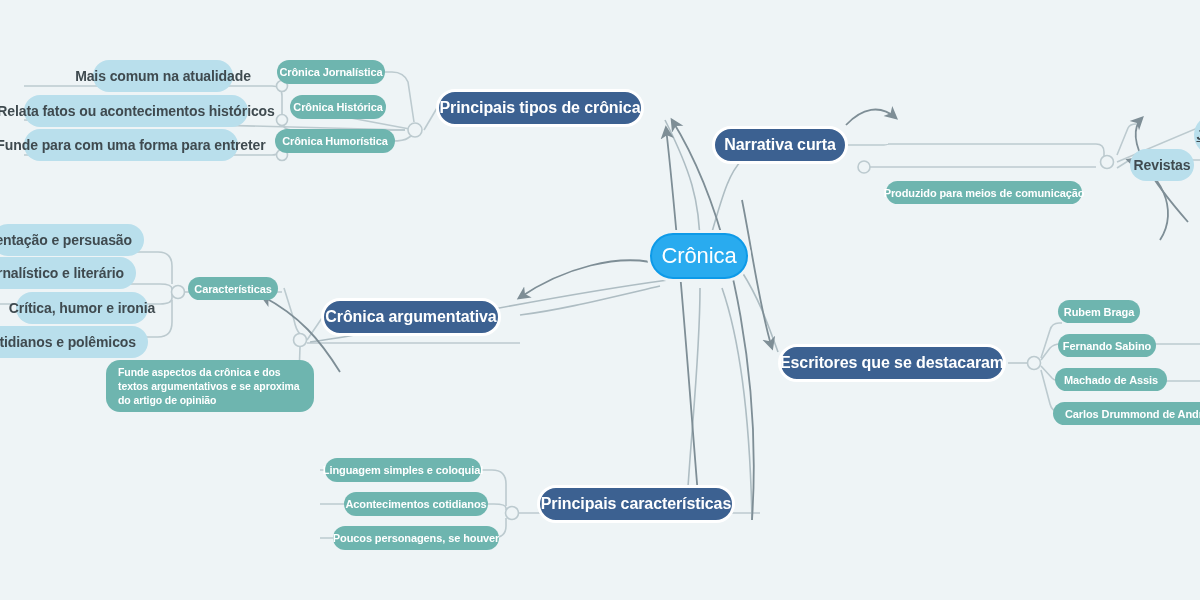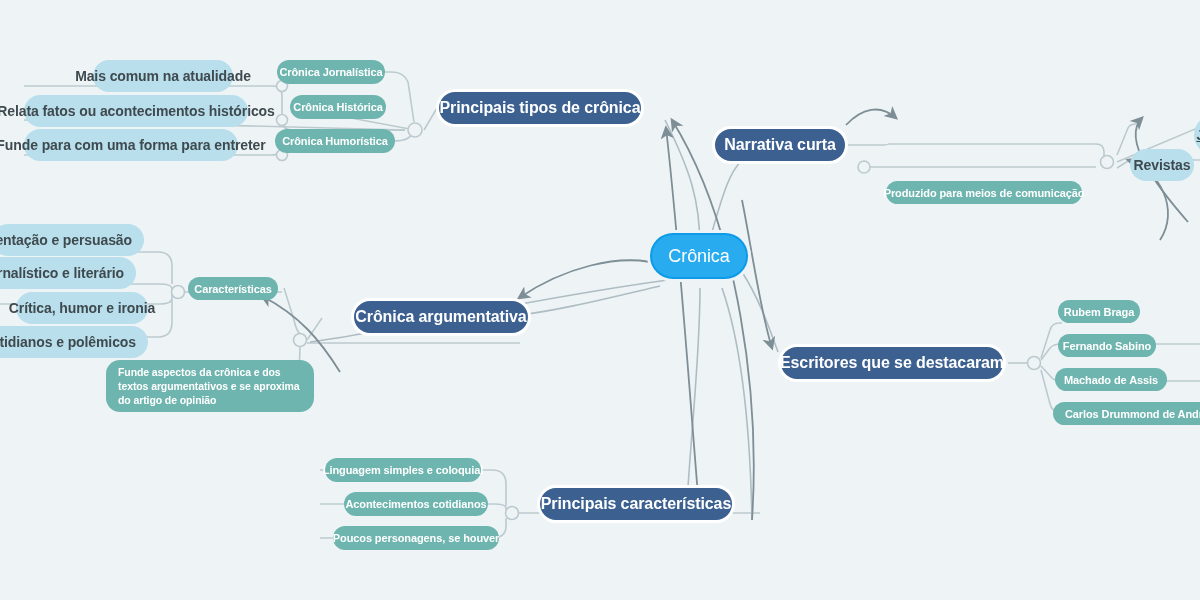--- a/index.html
+++ b/index.html
@@ -19,21 +19,21 @@
     display:flex;align-items:center;justify-content:center;
     text-align:center;
     white-space:nowrap;
     letter-spacing:-0.1px;
   }
 
   
   .n-root{
     background:#29ABEF;
     color:#ffffff;
-    font-size:18px;
+    font-size:22px;
     font-weight:400;
     border:2px solid #0d9ae8;
     box-shadow:0 0 0 3px #eef4f6;
     padding:0 22px;
   }
 
   
   .n-main{
     background:#3C6191;
     color:#ffffff;
@@ -214,21 +214,21 @@
   <div class="node n-teal" style="left:1058px;top:334px;width:98px;height:23px;">
     <span>Fernando Sabino</span>
   </div>
   <div class="node n-teal" style="left:1055px;top:368px;width:112px;height:23px;">
     <span>Machado de Assis</span>
   </div>
   <div class="node n-teal clip-right" style="left:1053px;top:402px;width:168px;height:23px;">
     <span>Carlos Drummond de Andrade</span>
   </div>
 
-  <div class="node n-main" style="left:321px;top:298px;width:180px;height:38px;margin-left:30px;">
+  <div class="node n-main" style="left:321px;top:298px;width:180px;height:38px;">
     <span>Crônica argumentativa</span>
   </div>
   <div class="node n-teal" style="left:188px;top:277px;width:90px;height:23px;">
     <span>Características</span>
   </div>
   <div class="node n-teal multiline" style="left:62px;top:360px;width:208px;height:52px;font-size:10.5px;">
     <span>Funde aspectos da crônica e dos textos argumentativos e se aproxima do artigo de opinião</span>
   </div>
 
   <div class="node n-light clip-left" style="left:-8px;top:224px;width:152px;height:24px;">

